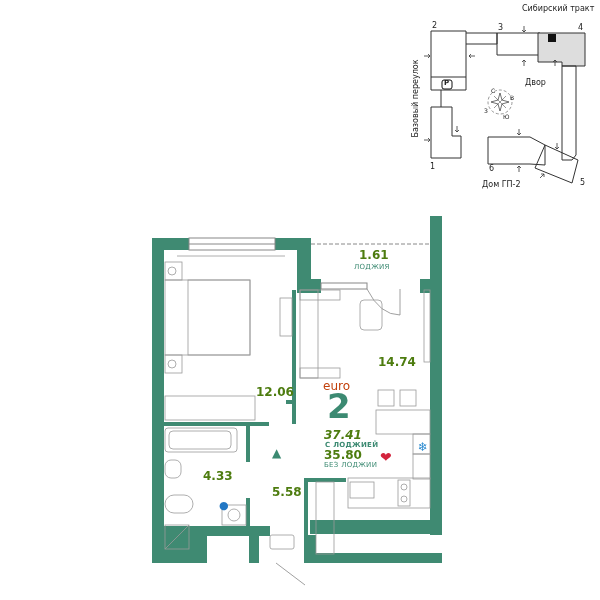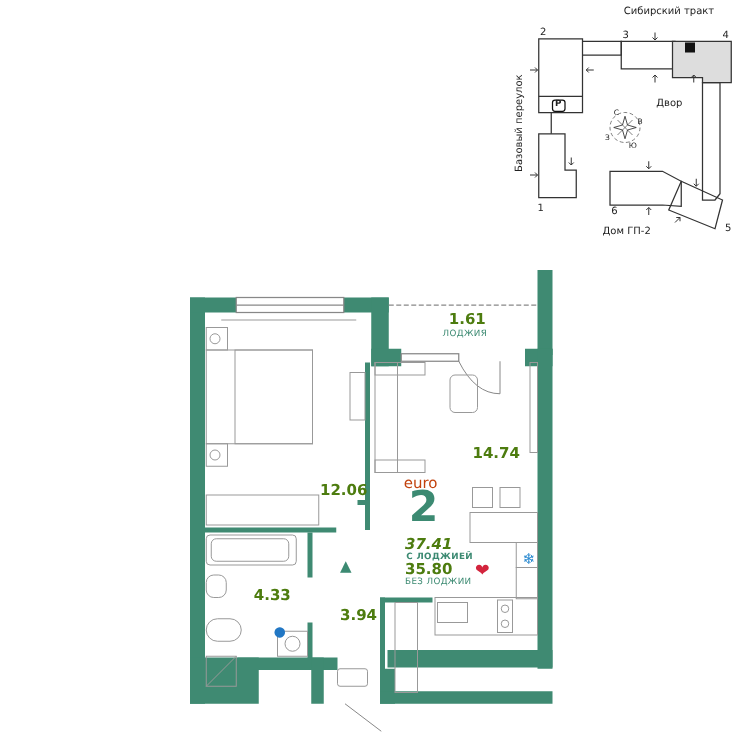--- a/index.html
+++ b/index.html
@@ -50,21 +50,21 @@
       <path d="M557,143 l0,6 m-2,-2 l2,2 l2,-2"></path>
       <path d="M540,178 l4,-4 m-3,0 l3,0 l0,3"></path>
     </g>
 
     <g transform="translate(500,102)">
       <circle r="12" fill="none" stroke="#555" stroke-width="0.6" stroke-dasharray="3,2"></circle>
       <path d="M0,-9 L2,-2 L9,0 L2,2 L0,9 L-2,2 L-9,0 L-2,-2 Z" fill="none" stroke="#333" stroke-width="0.7"></path>
       <path d="M-6,-6 L6,6 M6,-6 L-6,6" stroke="#333" stroke-width="0.5"></path>
     </g>
   </svg>
-  <div class="abs site-txt" style="left:467px;top:4px;padding-left:32px;">Сибирский тракт</div>
+  <div class="abs site-txt" style="left:490px;top:4px;padding-left:32px;">Сибирский тракт</div>
   <div class="abs site-txt" style="left:355px;top:94px;transform:rotate(-90deg);transform-origin:center;width:120px;text-align:center;">Базовый переулок</div>
   <div class="abs site-txt" style="left:525px;top:78px;text-align:right;">Двор</div>
   <div class="abs site-txt" style="left:482px;top:180px;">Дом ГП-2</div>
   <div class="abs site-txt" style="left:444px;top:79px;font-size:7px;font-weight:bold;">P</div>
   <div class="abs site-txt" style="left:491px;top:87px;font-size:6px;">С</div>
   <div class="abs site-txt" style="left:510px;top:94px;font-size:6px;">В</div>
   <div class="abs site-txt" style="left:503px;top:113px;font-size:6px;">Ю</div>
   <div class="abs site-txt" style="left:484px;top:107px;font-size:6px;">З</div>
   <div class="abs site-txt" style="left:430px;top:162px;">1</div>
   <div class="abs site-txt" style="left:432px;top:21px;">2</div>
@@ -165,21 +165,21 @@
       <rect x="316" y="482" width="18" height="72"></rect>
       <rect x="270" y="535" width="24" height="14" rx="2"></rect>
     </g>
   </svg>
 
   <div class="abs lbl" style="left:359px;top:248px;">1.61</div>
   <div class="abs sub" style="left:354px;top:263px;">ЛОДЖИЯ</div>
   <div class="abs lbl" style="left:378px;top:355px;">14.74</div>
   <div class="abs lbl" style="left:256px;top:385px;">12.06</div>
   <div class="abs lbl" style="left:203px;top:469px;">4.33</div>
-  <div class="abs lbl" style="left:272px;top:485px;">3.94</div>
+  <div class="abs lbl" style="left:272px;top:485px;">5.58</div>
 
   <div class="abs" style="left:323px;top:379px;font-size:12px;font-weight:normal;color:#c2410c;">euro</div>
   <div class="abs" style="left:327px;top:386px;font-size:34px;font-weight:bold;color:#3c8a72;">2</div>
   <div class="abs lbl" style="left:324px;top:428px;font-style:italic;">37.41</div>
   <div class="abs sub" style="left:325px;top:441px;font-weight:bold;">С ЛОДЖИЕЙ</div>
   <div class="abs lbl" style="left:324px;top:448px;">35.80</div>
   <div class="abs sub" style="left:324px;top:461px;text-align:center;">БЕЗ ЛОДЖИИ</div>
 
   <div class="abs" style="left:380px;top:449px;color:#d3243d;font-size:14px;">❤</div>
   <div class="abs" style="left:418px;top:440px;color:#2a8ad0;font-size:12px;">❄</div>

